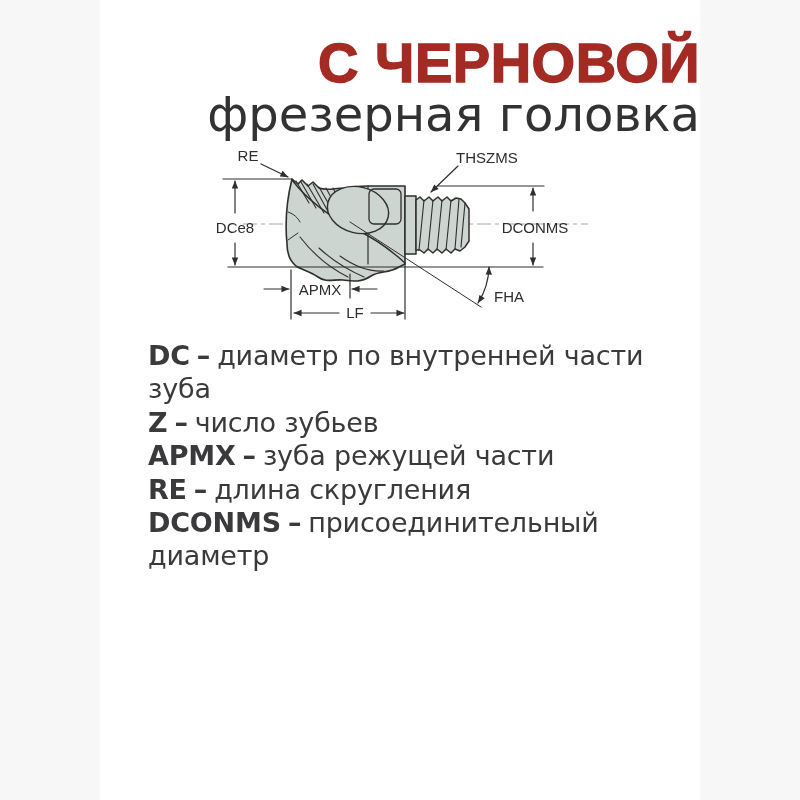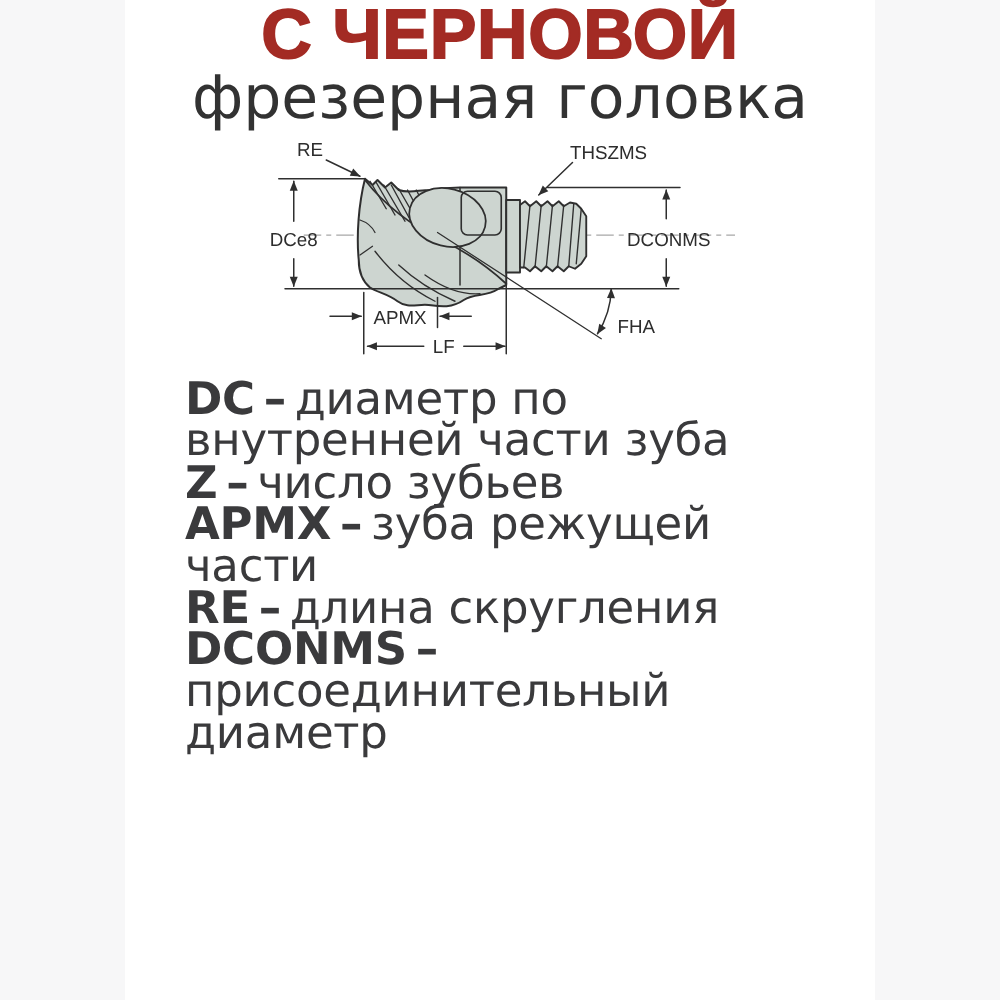--- a/index.html
+++ b/index.html
@@ -7,21 +7,21 @@
     width:800px; height:800px;
     background:#f7f7f8;
     font-family:"DejaVu Sans", sans-serif;
     overflow:hidden;
   }
   .card {
     width:600px; height:800px;
     margin:0 auto;
     background:#ffffff;
   }
-  .title-block { text-align:center; }
+  .title-block { padding-top:36px; text-align:right; }
   .title-line {
     font-family:"Liberation Sans", sans-serif;
     font-weight:800;
     font-size:56px;
     line-height:53px;
     letter-spacing:0.5px;
     color:#a32b24;
     -webkit-text-stroke:1.4px #a32b24;
     white-space:nowrap;
   }
@@ -35,21 +35,21 @@
   .diagram-wrap { margin-top:2px; }
   .diagram-wrap svg { display:block; margin-left:88px; }
   .dim-label {
     font-family:"Liberation Sans", sans-serif;
     font-size:15px;
     fill:#2d2d2d;
   }
   .defs-list {
     margin:3px 36px 0 48px;
     width:516px;
-    font-size:36px;
+    font-size:27px;
     line-height:33.4px;
     color:#3a3a3c;
     letter-spacing:-0.2px;
   }
   .def-abbr { font-weight:700; }
   .def-dash { margin:0 7px; font-weight:700; }
 </style>
 </head>
 <body>
 

